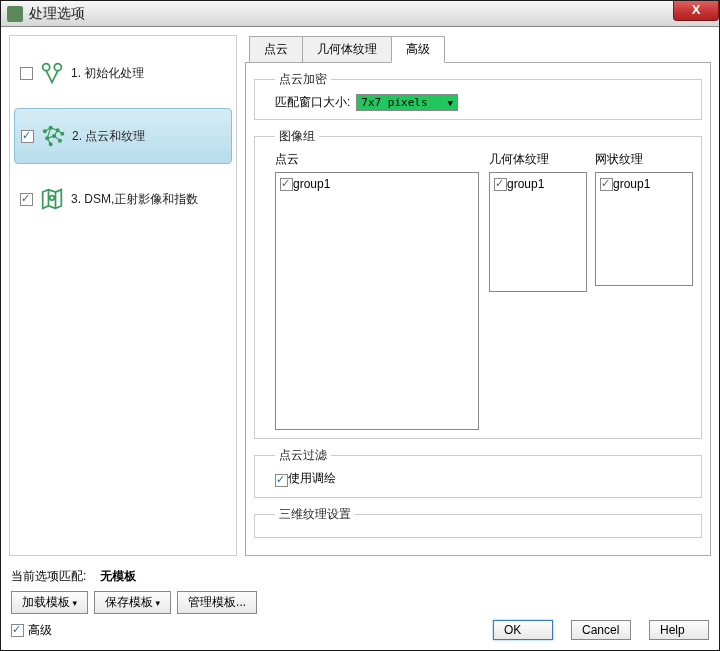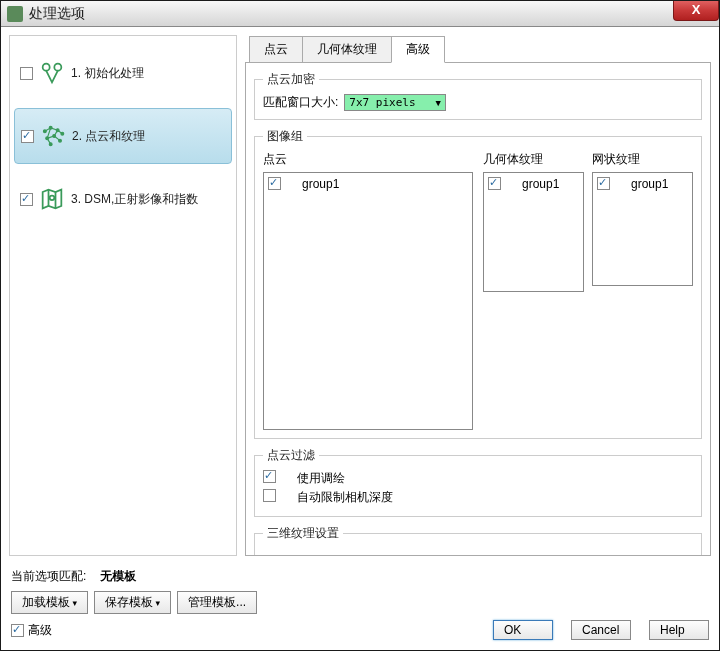--- a/index.html
+++ b/index.html
@@ -118,52 +118,52 @@
   z-index: 2;
 }
 .tab-body {
   border: 1px solid #aaa;
   flex: 1;
   padding: 8px;
   overflow: auto;
 }
 fieldset {
   border: 1px solid #ccc;
-  padding: 6px 8px 8px 8px;
+  padding: 6px 8px 8px 20px;
   margin-bottom: 8px;
 }
 fieldset > legend {
   padding: 0 4px;
   color: #222;
 }
 .row { display: flex; align-items: center; gap: 6px; }
 .select {
   border: 1px solid #888;
-  background: #86efac;
+  background: #22c55e;
   padding: 1px 4px;
   font-family: monospace;
   font-size: 11px;
   display: inline-flex;
   align-items: center;
   gap: 20px;
 }
 .select .caret { font-size: 9px; }
 .image-groups { display: flex; gap: 10px; }
 .group-col { flex: 1; display: flex; flex-direction: column; gap: 4px; }
 .group-col-right { display: flex; flex-direction: row; gap: 8px; flex: 1; }
 .listbox {
   border: 1px solid #888;
   background: #fff;
   padding: 4px;
   min-height: 100px;
 }
 .listbox.tall { height: 258px; }
 .listbox.med { height: 120px; }
 .listbox.sm { height: 114px; }
-.check-row { display: flex; align-items: flex-start; gap: 21px; margin-bottom: 2px; }
+.check-row { display: flex; align-items: flex-end; gap: 0; margin-bottom: 2px; }
 .footer {
   padding: 4px 10px 10px 10px;
 }
 .footer-row1 { display: flex; align-items: center; gap: 14px; margin-bottom: 6px; }
 .footer-row2 { display: flex; align-items: center; gap: 6px; }
 .footer-row3 { display: flex; align-items: center; margin-top: 6px; }
 .btn {
   border: 1px solid #888;
   background: linear-gradient(to bottom, #fdfdfd, #e8e8e8);
   padding: 2px 10px;
@@ -292,24 +292,20 @@
             </div>
           </div>
         </fieldset>
 
         <fieldset>
           <legend>点云过滤</legend>
           <div class="check-row">
             <span class="step-checkbox checked"></span>
             <span>使用调绘</span>
           </div>
-          <div class="check-row">
-            <span class="step-checkbox"></span>
-            <span>自动限制相机深度</span>
-          </div>
         </fieldset>
 
         <fieldset>
           <legend>三维纹理设置</legend>
 
         </fieldset>
 
       </div>
     </div>
   </div>

